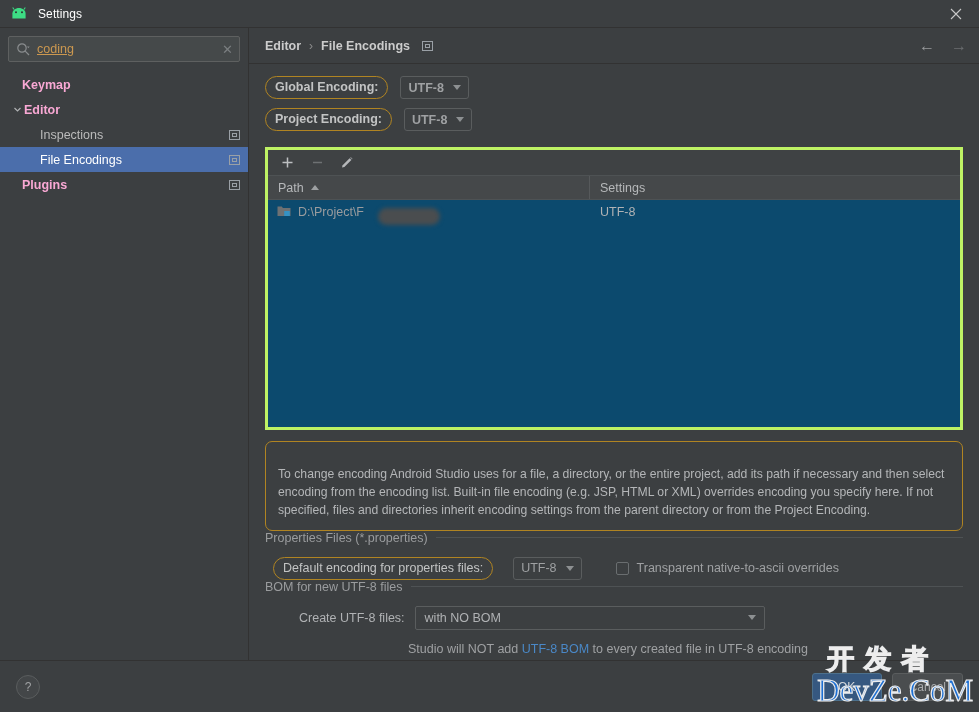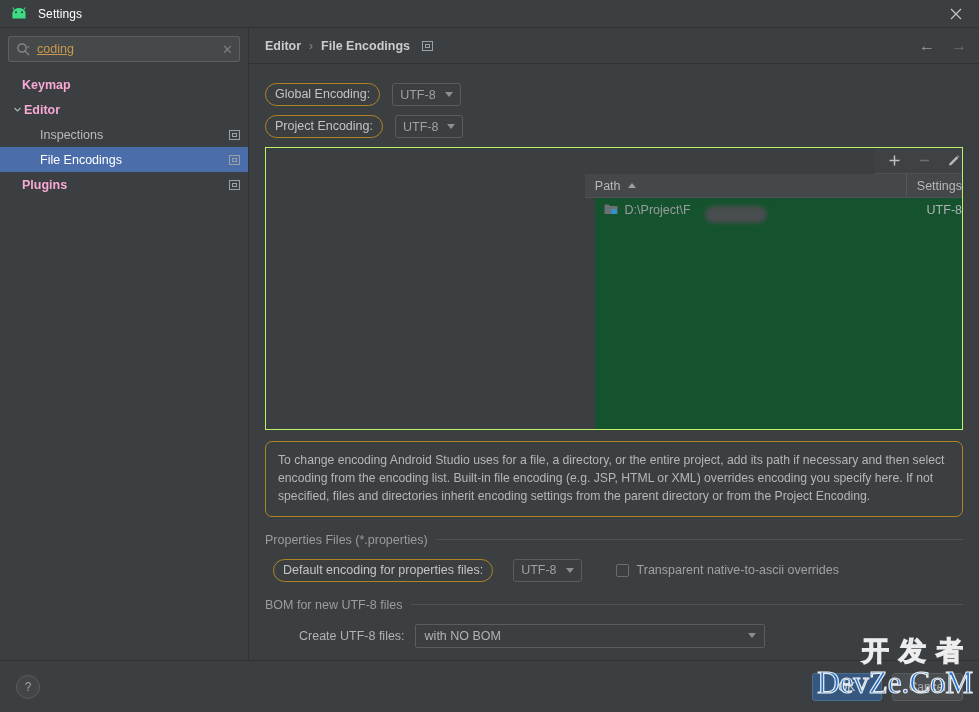--- a/index.html
+++ b/index.html
@@ -167,23 +167,24 @@
   .content {
     flex: 1;
     padding: 12px 16px 0 16px;
     min-height: 0;
     position: relative;
     overflow: hidden;
   }
 
   .enc-row {
     display: flex;
-    align-items: flex-end;
+    align-items: flex-start;
     height: 30px;
     margin-bottom: 2px;
+    font-weight: bold;
   }
   .hl-label {
     border: 1.6px solid #B08422;
     border-radius: 13px;
     padding: 3px 9px 4px 9px;
     font-size: 12.5px;
     color: #C3C4C4;
     background: transparent;
     white-space: nowrap;
   }
@@ -204,26 +205,25 @@
   .caret {
     width: 0; height: 0;
     border-left: 4.5px solid transparent;
     border-right: 4.5px solid transparent;
     border-top: 5px solid #8D9092;
   }
 
   
   .table-box {
     margin-top: 9px;
-    border: 1px solid #bef264;
+    border: 3px solid #bef264;
     background: #3C3F41;
     display: flex;
     flex-direction: column;
     height: 283px;
-    align-items: flex-end;
   }
   .table-toolbar {
     height: 26px;
     min-height: 26px;
     display: flex;
     align-items: center;
     gap: 14px;
     padding-left: 11px;
     border-bottom: 1px solid #4E5254;
     background: #3F4244;
@@ -244,46 +244,46 @@
   }
   .th.path { width: 322px; border-right: 1px solid #56595B; }
   .th.enc { flex: 1; }
   .sort-arrow {
     margin-left: 7px;
     width: 0; height: 0;
     border-left: 4px solid transparent;
     border-right: 4px solid transparent;
     border-bottom: 5px solid #9DA0A2;
   }
-  .tbody { flex: 1; background: #14532d; }
+  .tbody { flex: 1; background: #0c4a6e; }
   .trow { display: flex; height: 24px; align-items: center; font-size: 12.5px; color: #9A9C9E; }
   .td.path { width: 322px; display: flex; align-items: center; padding-left: 9px; gap: 7px; position: relative; }
   .td.enc { flex: 1; padding-left: 10px; color: #B0B2B4; }
   .redact {
     position: absolute;
     left: 110px; top: 3px;
     width: 62px; height: 17px;
     background: #4A4D4F;
     border-radius: 9px;
     filter: blur(2px);
   }
 
   
   .infobox {
     margin-top: 11px;
     border: 1.6px solid #B08422;
     border-radius: 7px;
-    padding: 10px 12px 10px 12px;
+    padding: 24px 12px 10px 12px;
     font-size: 12.2px;
     line-height: 1.47;
     color: #B4B6B8;
   }
 
   
-  .group { margin-top: 16px; }
+  .group { }
   .group-head {
     display: flex;
     align-items: center;
     font-size: 12.5px;
     color: #9A9C9E;
     gap: 8px;
   }
   .group-head .rule { flex: 1; height: 1px; background: #4E5254; }
 
   .prop-row {
@@ -369,23 +369,23 @@
   .btn.secondary {
     background: #4A4D4F;
     border: 1px solid #5A5D5E;
     color: #A9ABAD;
   }
 
   
   .watermark {
     position: absolute;
     right: 6px;
-    bottom: 14px;
+    bottom: 6px;
     pointer-events: none;
-    text-align: right;
+    text-align: left;
     line-height: 1;
     z-index: 50;
   }
   .wm-cn {
     font-size: 27px;
     letter-spacing: 10px;
     color: #1C6FD4;
     -webkit-text-stroke: 1.2px #EDEDED;
     font-weight: bold;
     display: block;

